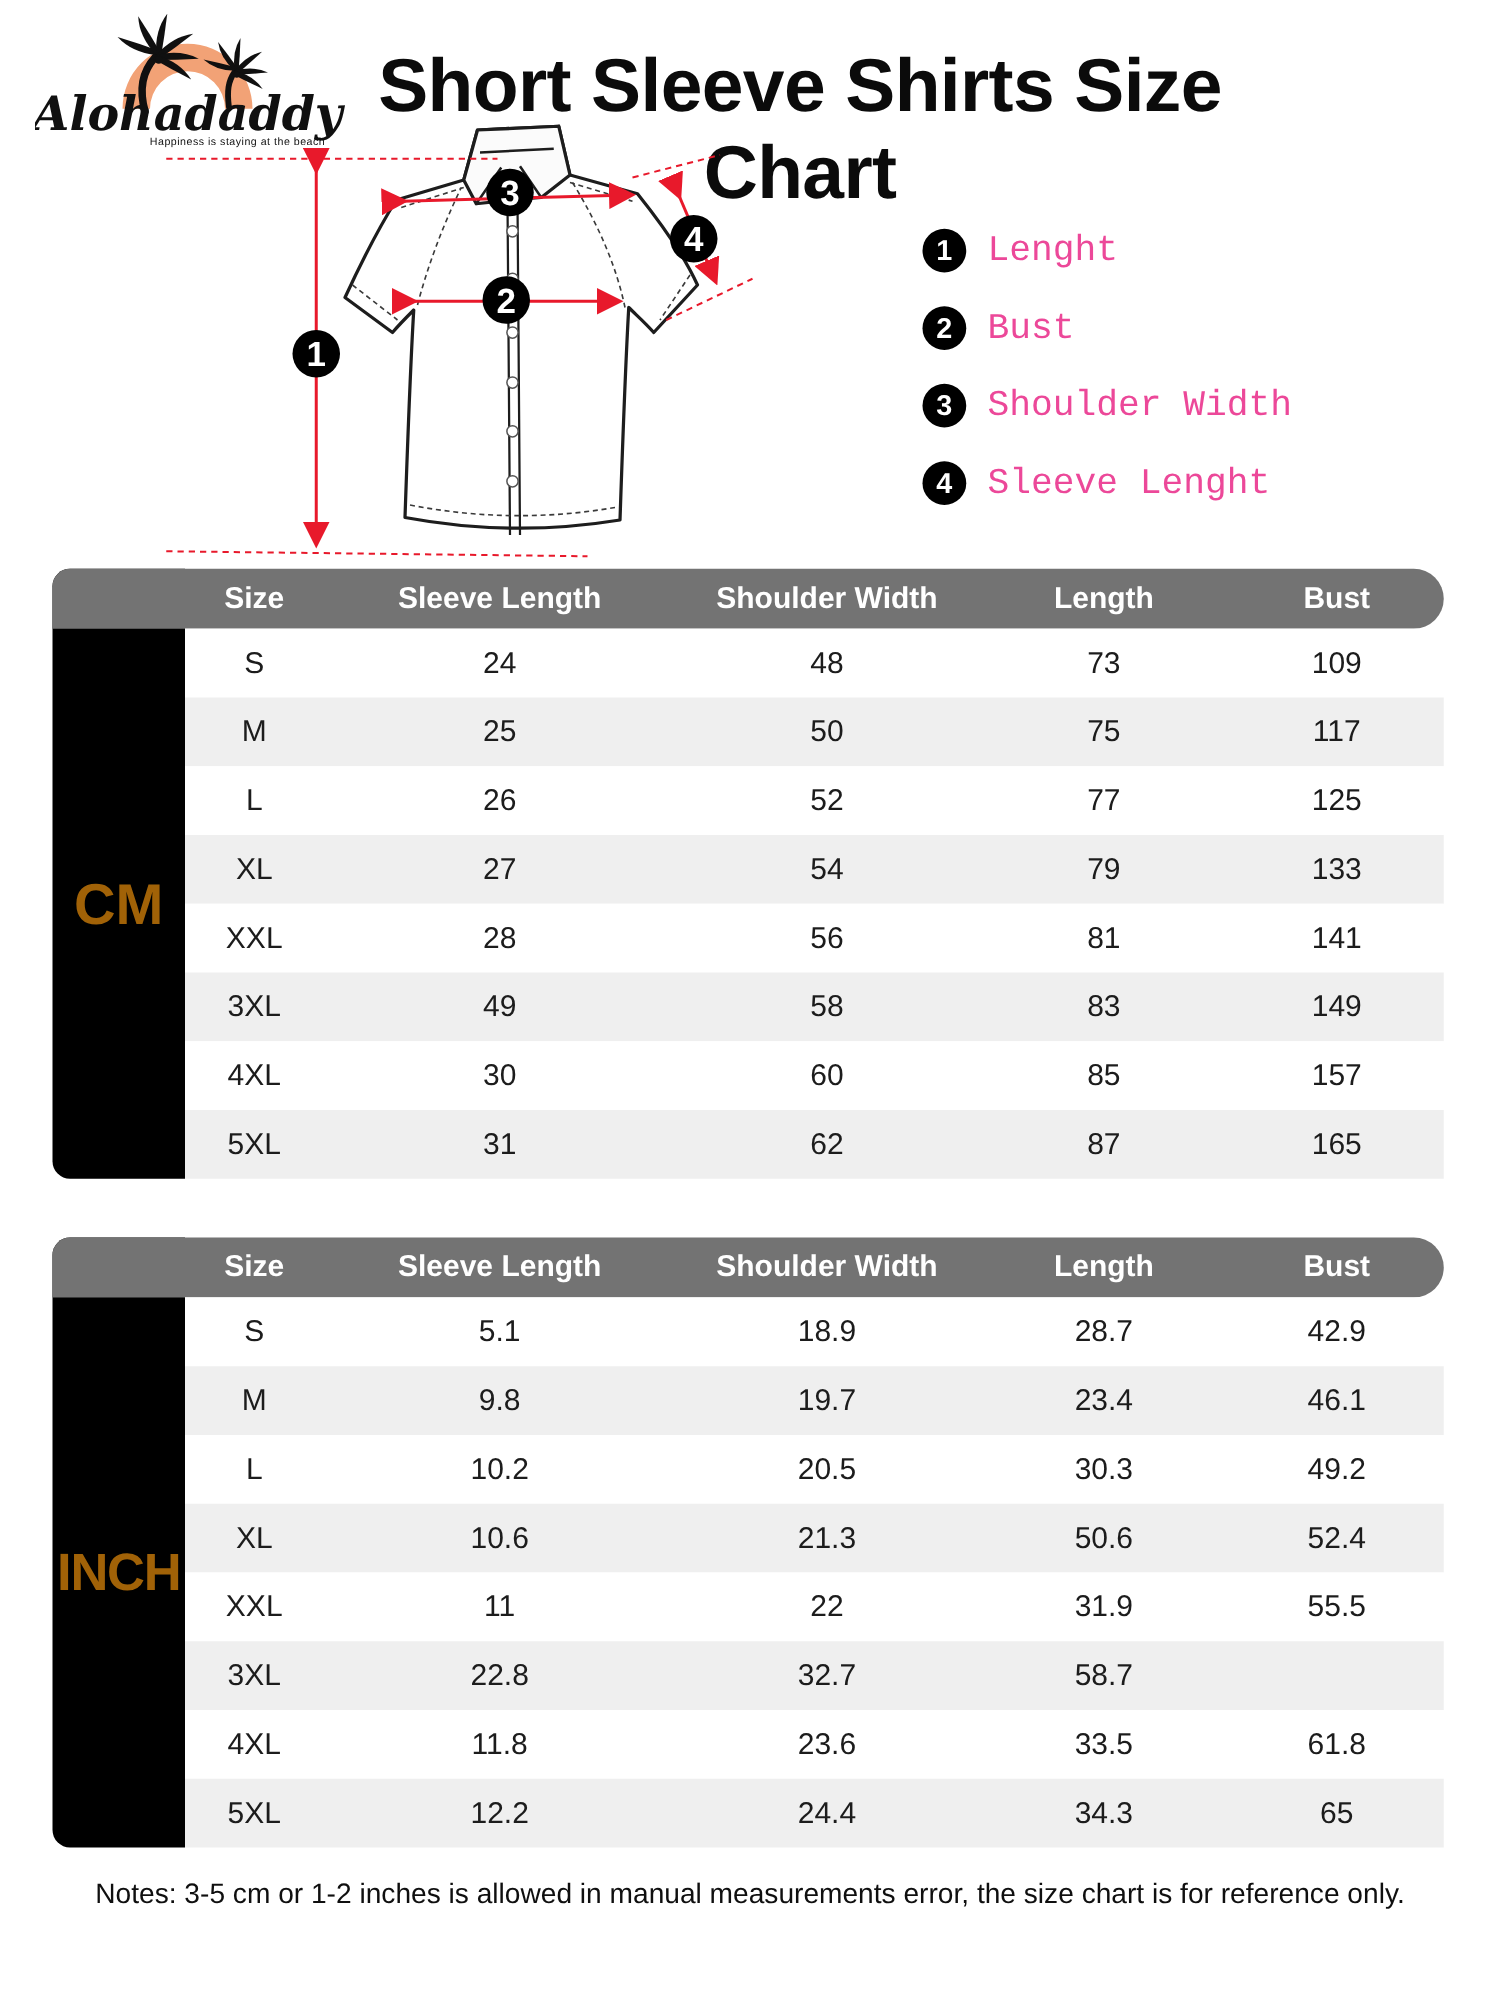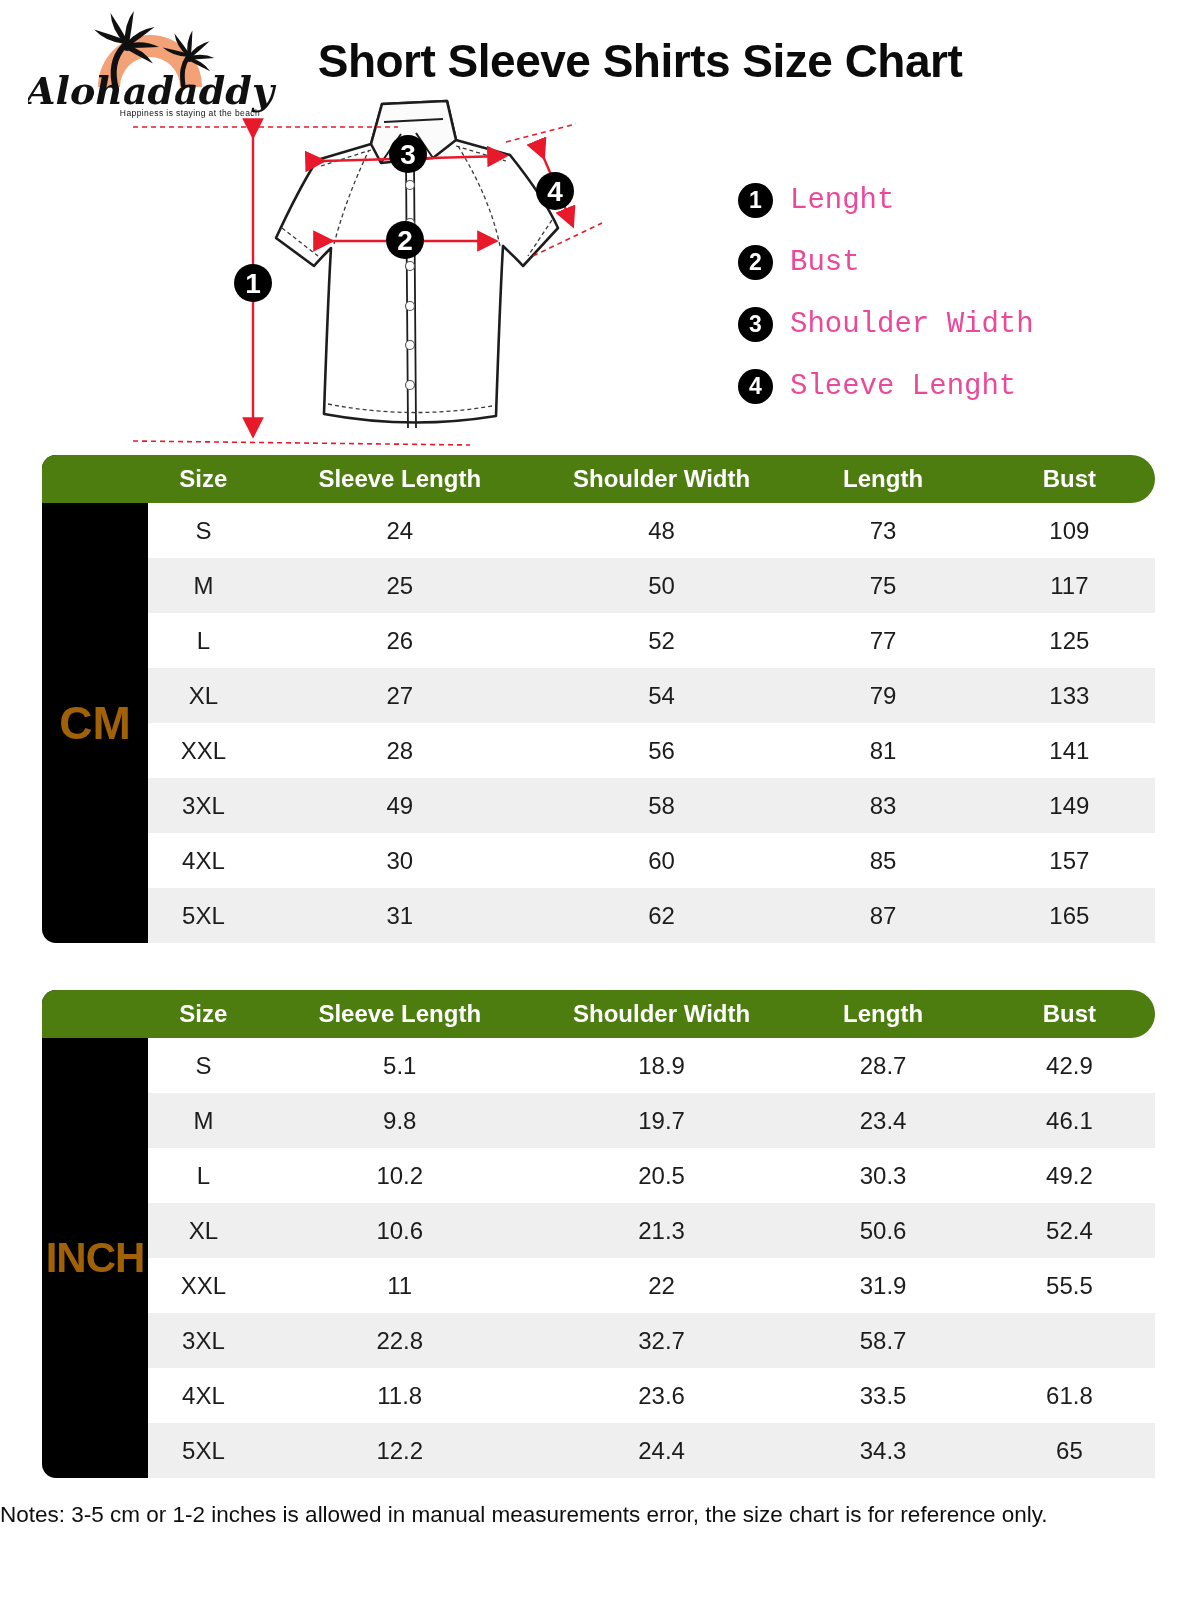--- a/index.html
+++ b/index.html
@@ -4,21 +4,21 @@
 <style>
   html,body{margin:0;padding:0;}
   body{
     width:1200px;height:1600px;position:relative;background:#ffffff;
     font-family:"Liberation Sans","DejaVu Sans",sans-serif;color:#111;overflow:hidden;
   }
   
   .logo{position:absolute;left:28px;top:6px;width:250px;height:112px;}
   .page-title{
     position:absolute;left:270px;top:34px;width:740px;text-align:center;
-    font-size:46px;font-weight:bold;letter-spacing:-0.5px;color:#0b0b0b;
+    font-size:60px;font-weight:bold;letter-spacing:-0.5px;color:#0b0b0b;
   }
   
   .diagram{position:absolute;left:118px;top:98px;width:505px;height:357px;}
   
   .legend{position:absolute;left:738px;top:182px;display:flex;flex-direction:column;gap:25px;}
   .legend-item{display:flex;align-items:center;gap:17px;height:37px;}
   .circle-num{
     width:35px;height:35px;border-radius:50%;background:#000;color:#fff;flex:0 0 35px;
     display:flex;align-items:center;justify-content:center;
     font-size:23px;font-weight:bold;line-height:1;
@@ -31,39 +31,39 @@
     border-radius:14px 0 0 14px;
   }
   .unit-label{
     position:absolute;left:0;top:48px;bottom:0;width:106px;
     display:flex;align-items:center;justify-content:center;
     color:#a16207;font-weight:bold;
   }
   .size-table.cm .unit-label{font-size:46px;}
   .size-table.inch .unit-label{font-size:42px;letter-spacing:-1px;}
   .tbl-header{
-    position:absolute;left:0;top:0;right:0;height:48px;background:#4d7c0f;
+    position:absolute;left:0;top:0;right:0;height:48px;background:#737373;
     border-radius:14px 24px 24px 0;
     display:grid;grid-template-columns:106px 11fr 28fr 24fr 20fr 17fr;align-items:center;
   }
   .hcell{
     color:#fff;font-weight:bold;font-size:24px;text-align:center;
   }
   .tbl-body{position:absolute;left:106px;top:48px;right:0;bottom:0;background:#fff;}
   .trow{
     height:55px;display:grid;grid-template-columns:11fr 28fr 24fr 20fr 17fr;
     align-items:center;background:#ffffff;
   }
   .trow.alt{background:#efefef;}
   .tcell{font-size:24px;text-align:center;color:#1c1c1c;}
   .size-table.cm{top:455px;}
   .size-table.inch{top:990px;}
   
   .notes{
-    position:absolute;left:0;top:1502px;width:1200px;text-align:left;
+    position:absolute;left:0;top:1502px;width:1200px;text-align:center;
     font-size:22.5px;color:#0f0f0f;
   }
 </style>
 </head>
 <body>
 
 <svg class="logo" viewBox="0 0 250 110">
   <g>
     <path d="M70,80 A52,52 0 0 1 174,80 L152,80 A30,30 0 0 0 92,80 Z" fill="#f2a276"></path>
   </g>

